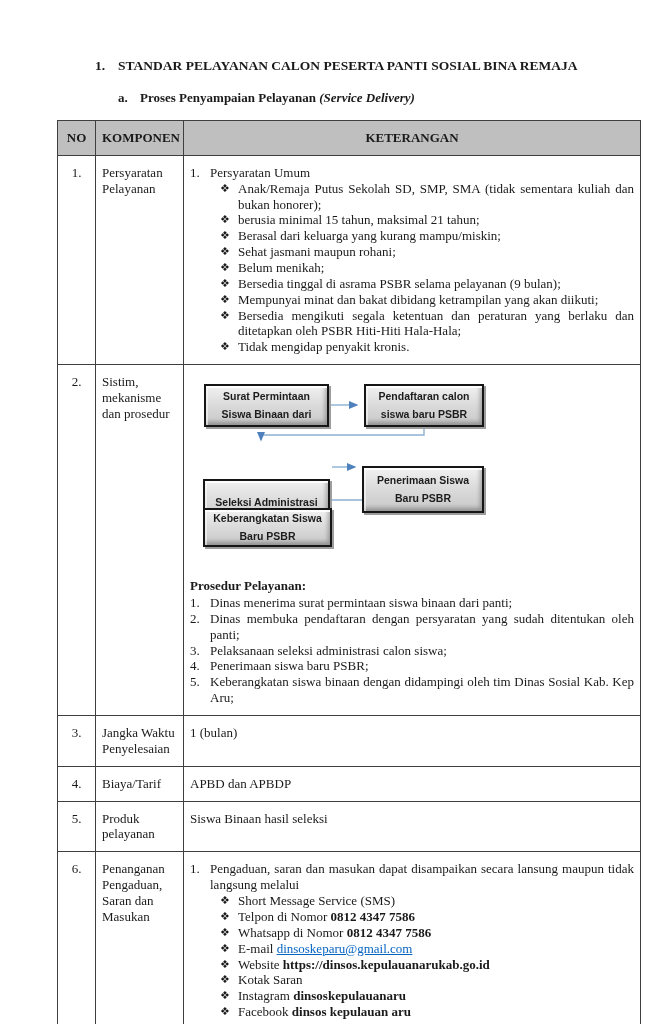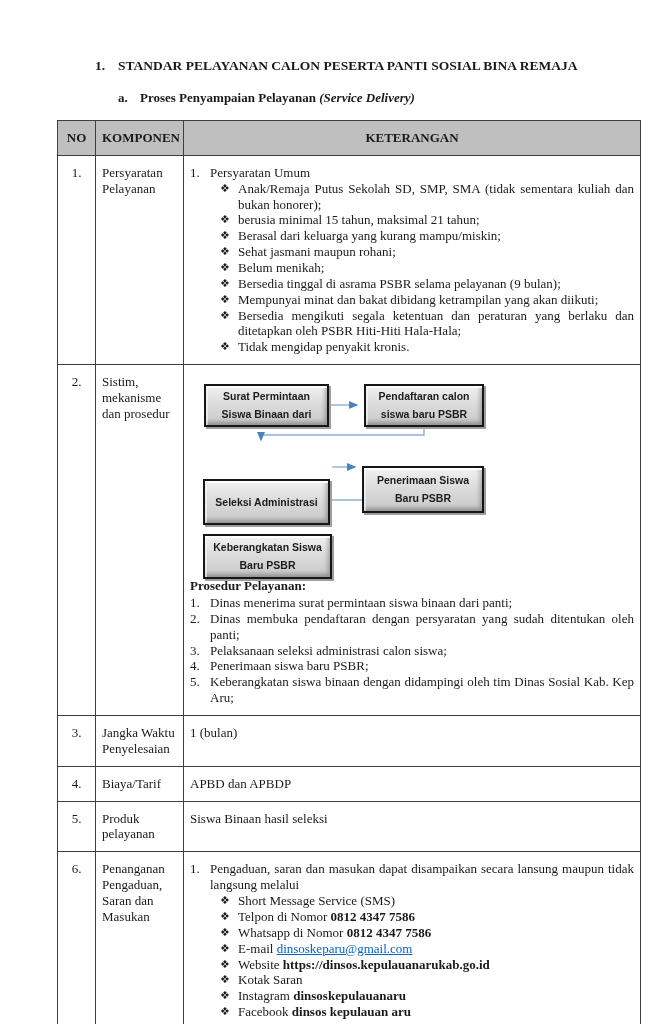--- a/index.html
+++ b/index.html
@@ -82,21 +82,21 @@
       inset 0 2px 0 rgba(255,255,255,.9),
       inset 2px 0 0 rgba(255,255,255,.55),
       inset -2px -3px 4px rgba(0,0,0,.28),
       2px 2px 0 #9d9d9d;
     padding:2px 4px;box-sizing:border-box;
   }
   .fb1{left:12px;top:6px;width:125px;height:43px;}
   .fb2{left:172px;top:6px;width:120px;height:43px;}
   .fb3{left:11px;top:66px;width:127px;height:46px;margin-top:35px;}
   .fb4{left:170px;top:66px;width:122px;height:47px;margin-top:22px;}
-  .fb5{left:11px;top:130px;width:129px;height:45px;margin-top:26px;}
+  .fb5{left:11px;top:130px;width:129px;height:39px;}
   svg.conn{position:absolute;left:0;top:0;width:450px;height:192px;pointer-events:none;}
 
   .ptitle{font-weight:bold;margin:2px 0 1px 0;}
   a.maillink{color:#0563c1;text-decoration:underline;}
   .bold{font-weight:bold;}
 </style>
 </head>
 <body>
 
 <div class="doc-title">

